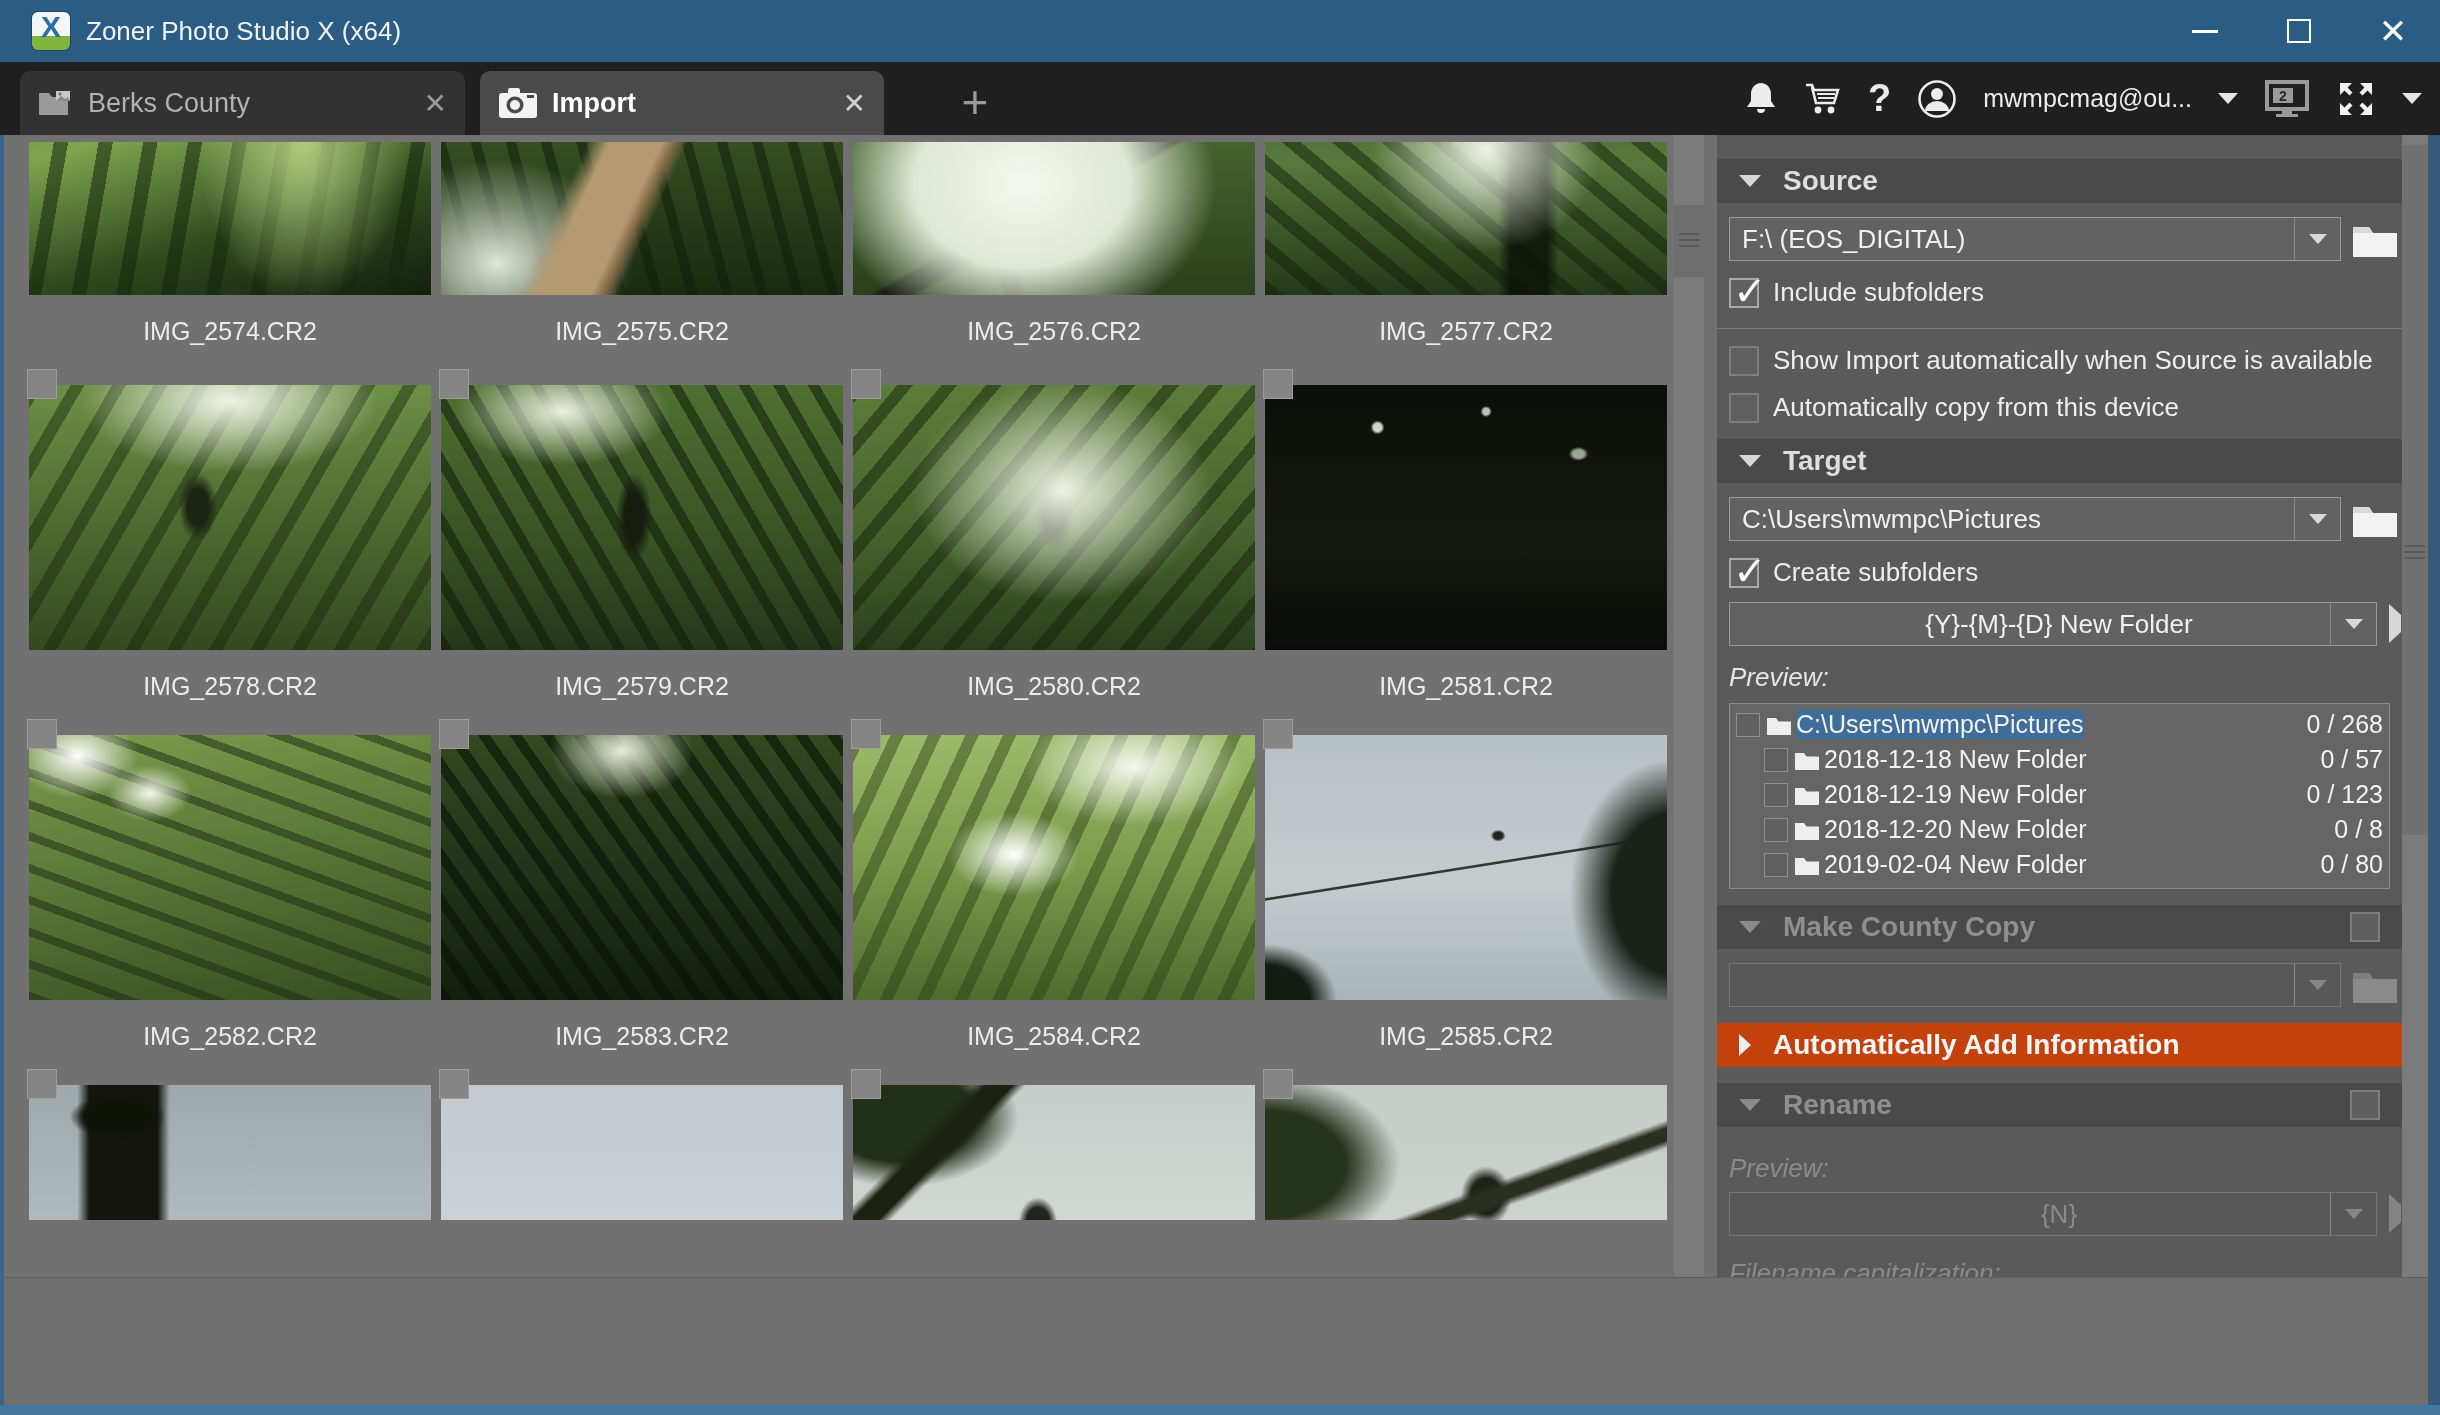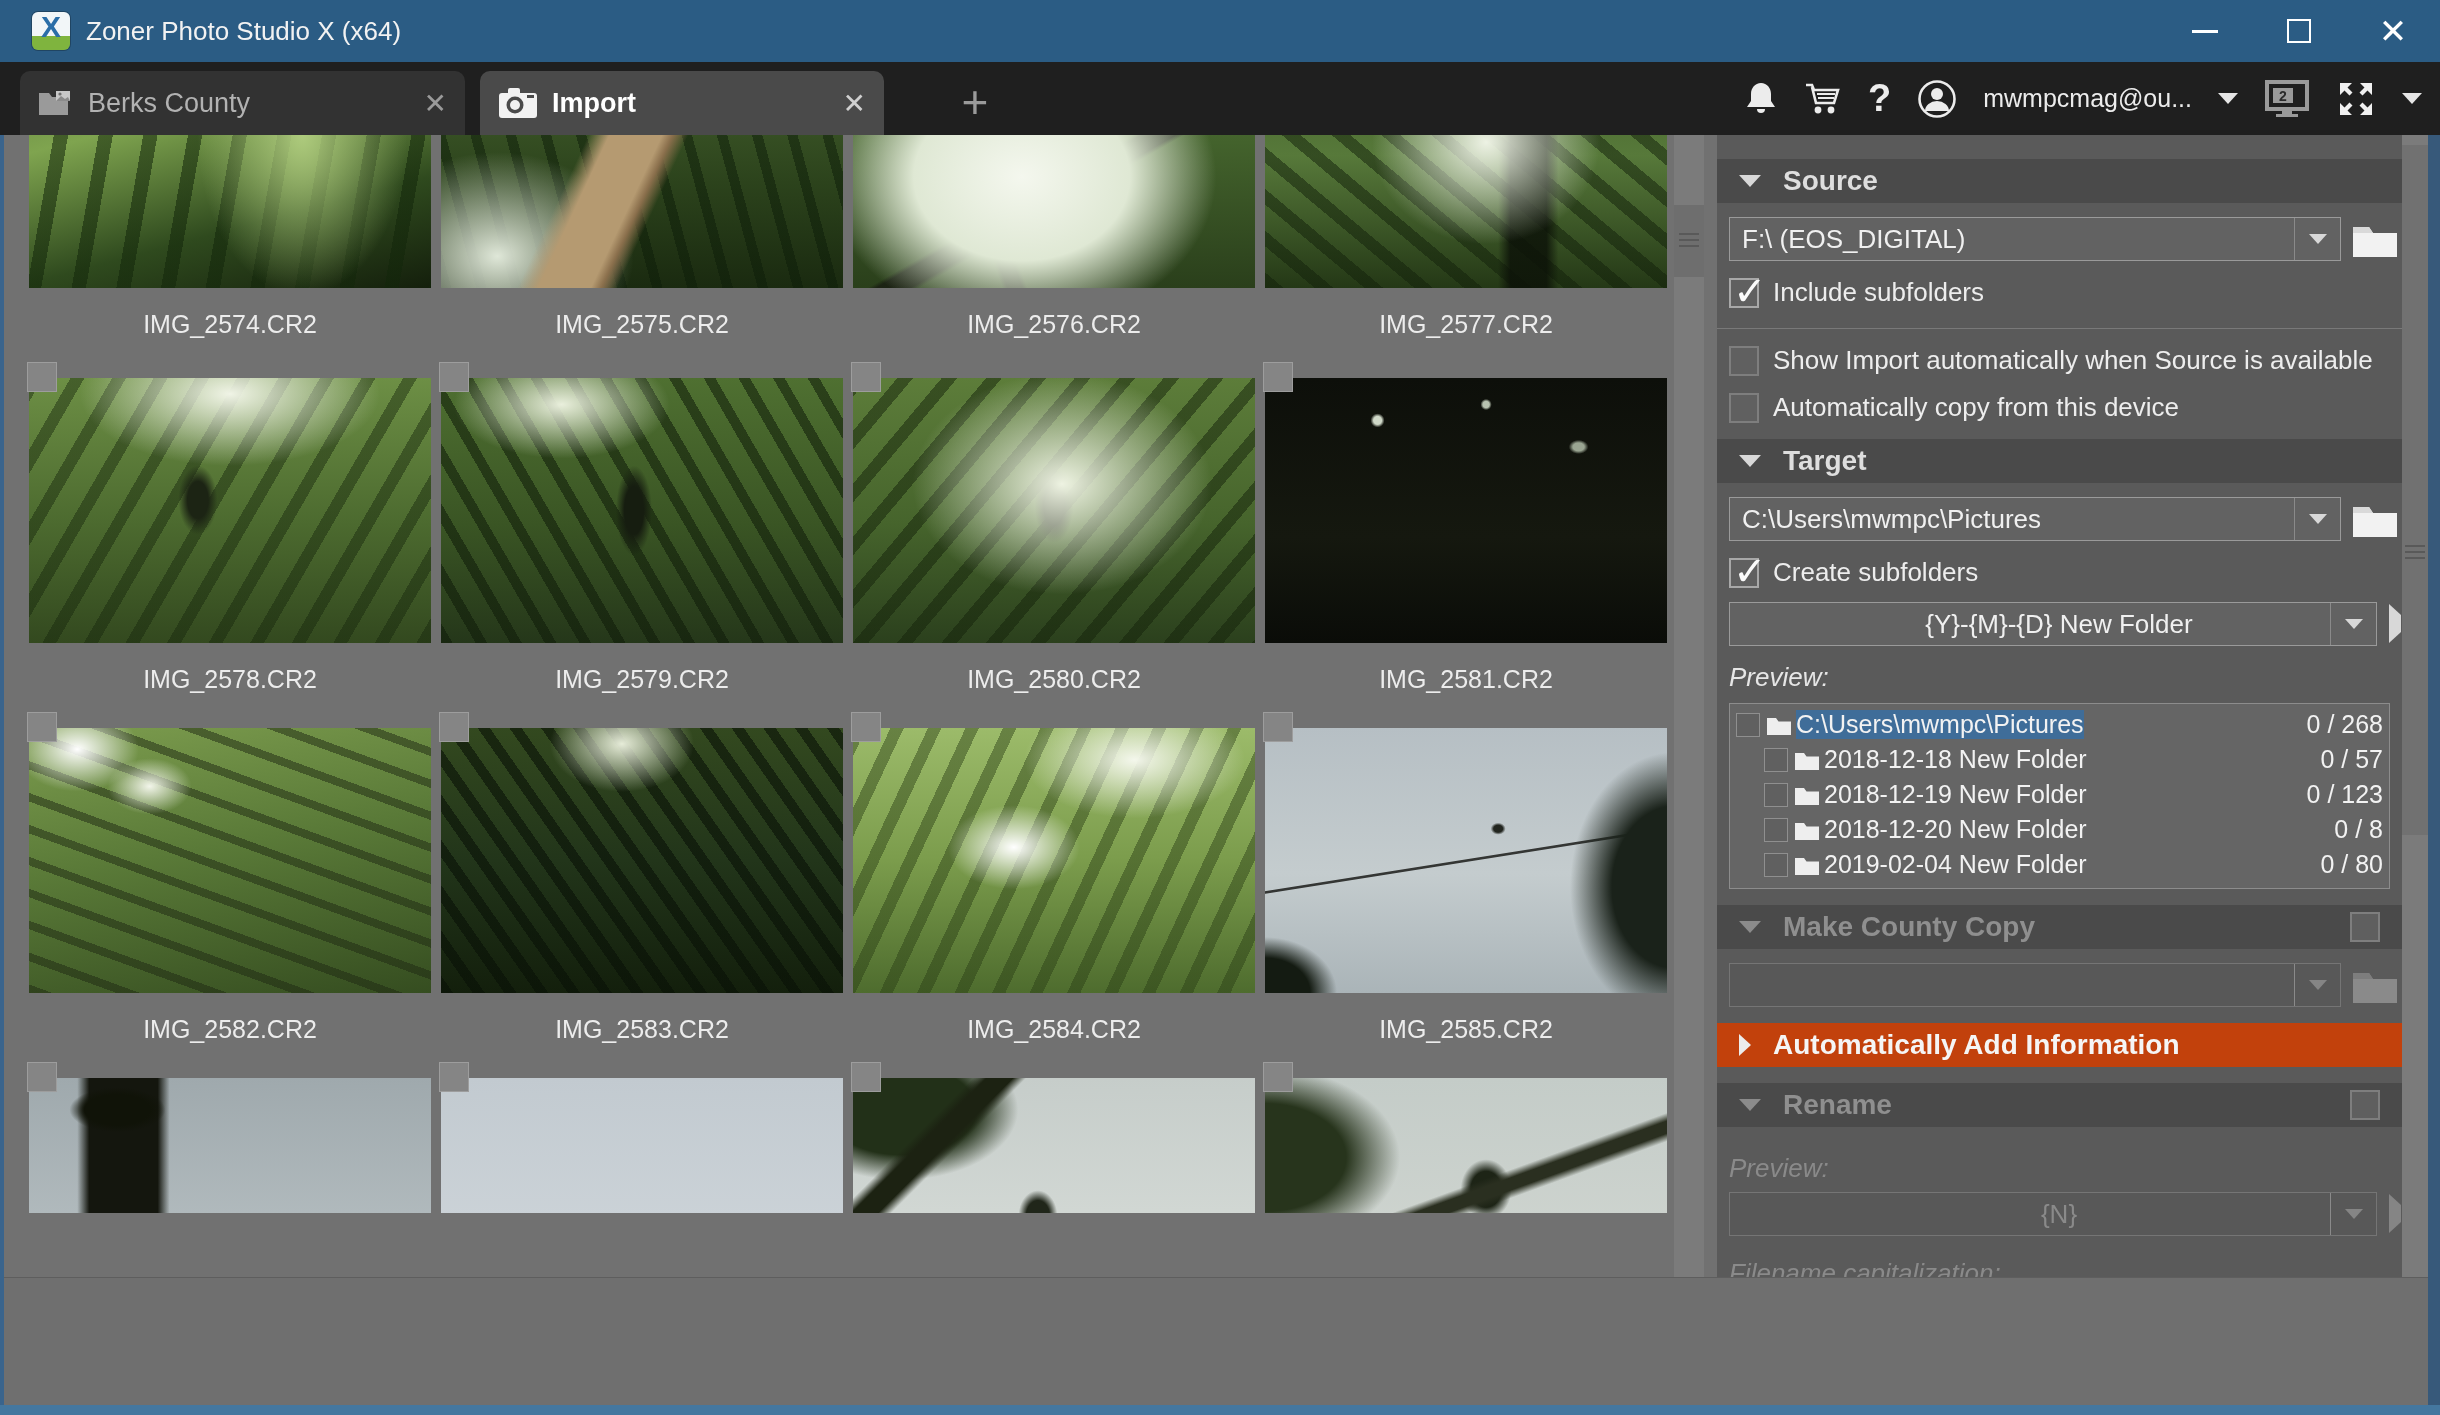--- a/index.html
+++ b/index.html
@@ -38,21 +38,21 @@
     color:#9a9a9a; font-size:46px; line-height:44px; text-align:center; }
   .tb-icons { position:absolute; right:18px; top:0; height:73px; display:flex; align-items:center; gap:26px; }
   .tb-icon { display:flex; align-items:center; justify-content:center; }
   .help-glyph { font-size:38px; font-weight:bold; color:#ececec; }
   .account-email { font-size:25px; color:#ececec; }
   .caret-down { width:0; height:0; border-left:10px solid transparent; border-right:10px solid transparent;
     border-top:11px solid #e6e6e6; }
 
   
   .content { position:absolute; left:0; top:135px; width:2440px; height:1142px; background:#717171; overflow:hidden; }
-  .thumbs { position:absolute; left:4px; top:0; width:1666px; height:1078px; overflow:hidden; }
+  .thumbs { position:absolute; left:4px; top:7px; width:1666px; height:1078px; overflow:hidden; }
   .cell { position:absolute; width:402px; }
   .ph { width:402px; height:265px; background:#3a5226; position:relative; }
   .cap { margin-top:22px; height:32px; text-align:center; font-size:25px; color:#ececec; }
   .thumb-check { position:absolute; left:-2px; top:-16px; width:30px; height:30px;
     background:#858585; border:1px solid #9d9d9d; }
 
   
   .p1{background:radial-gradient(70px 50px at 16% 14%,#c23b2e 0%,rgba(194,59,46,0) 62%),radial-gradient(150px 230px at 68% 42%,#aecb7d 0%,rgba(174,203,125,0) 70%),repeating-linear-gradient(100deg,rgba(18,38,10,.55) 0 14px,rgba(0,0,0,0) 14px 44px),linear-gradient(165deg,#55743a 0%,#7fa44f 35%,#2f4a1e 70%,#141f0c 100%);}
   .p2{background:linear-gradient(115deg,rgba(0,0,0,0) 38%,#b59a71 42% 52%,#8a6f4c 54%,rgba(0,0,0,0) 57%),radial-gradient(210px 160px at 14% 88%,#dfe7d8 0%,rgba(223,231,216,0) 65%),repeating-linear-gradient(75deg,rgba(12,28,8,.5) 0 10px,rgba(0,0,0,0) 10px 34px),linear-gradient(180deg,#4c6a33 0%,#2c431c 60%,#1a2a10 100%);}
   .p3{background:radial-gradient(270px 210px at 42% 58%,#f4f7ee 0%,#dfe8d4 40%,rgba(223,232,212,0) 72%),linear-gradient(70deg,rgba(0,0,0,0) 30%,rgba(25,30,18,.9) 31% 34%,rgba(0,0,0,0) 35%),linear-gradient(150deg,rgba(0,0,0,0) 55%,rgba(25,30,18,.85) 56% 60%,rgba(0,0,0,0) 61%),linear-gradient(180deg,#5b7a38 0%,#43622c 45%,#2a3f1b 100%);}

